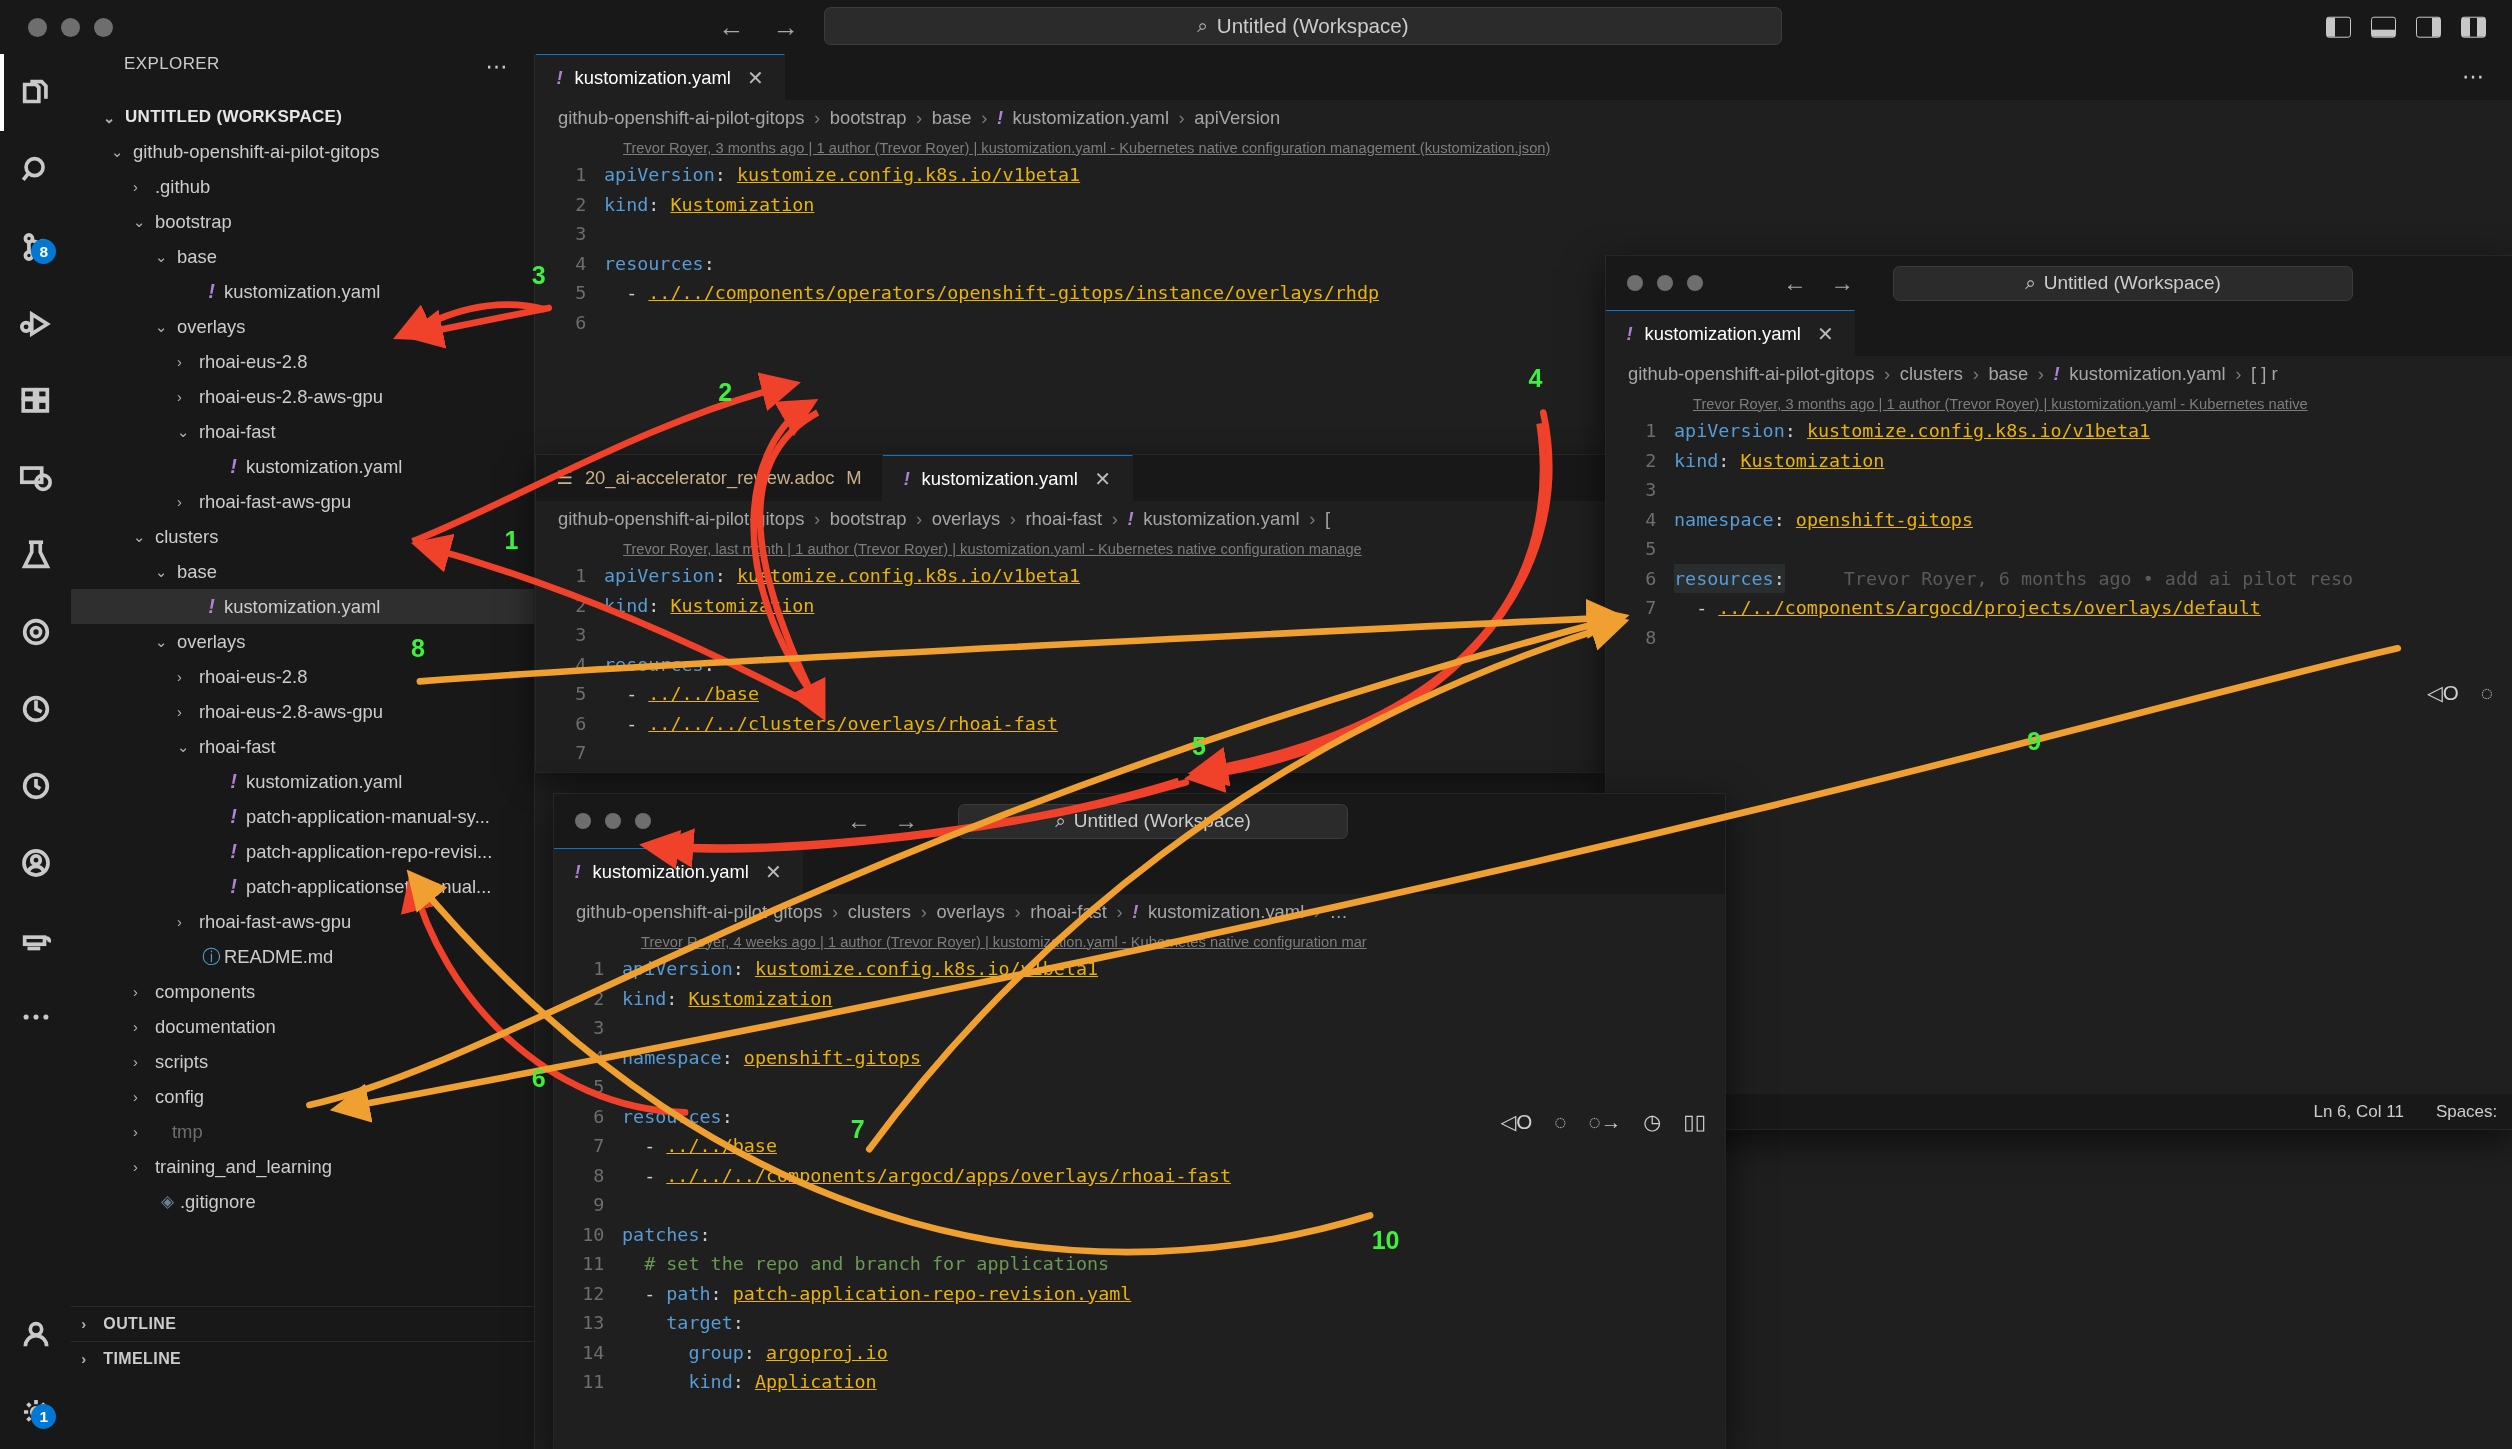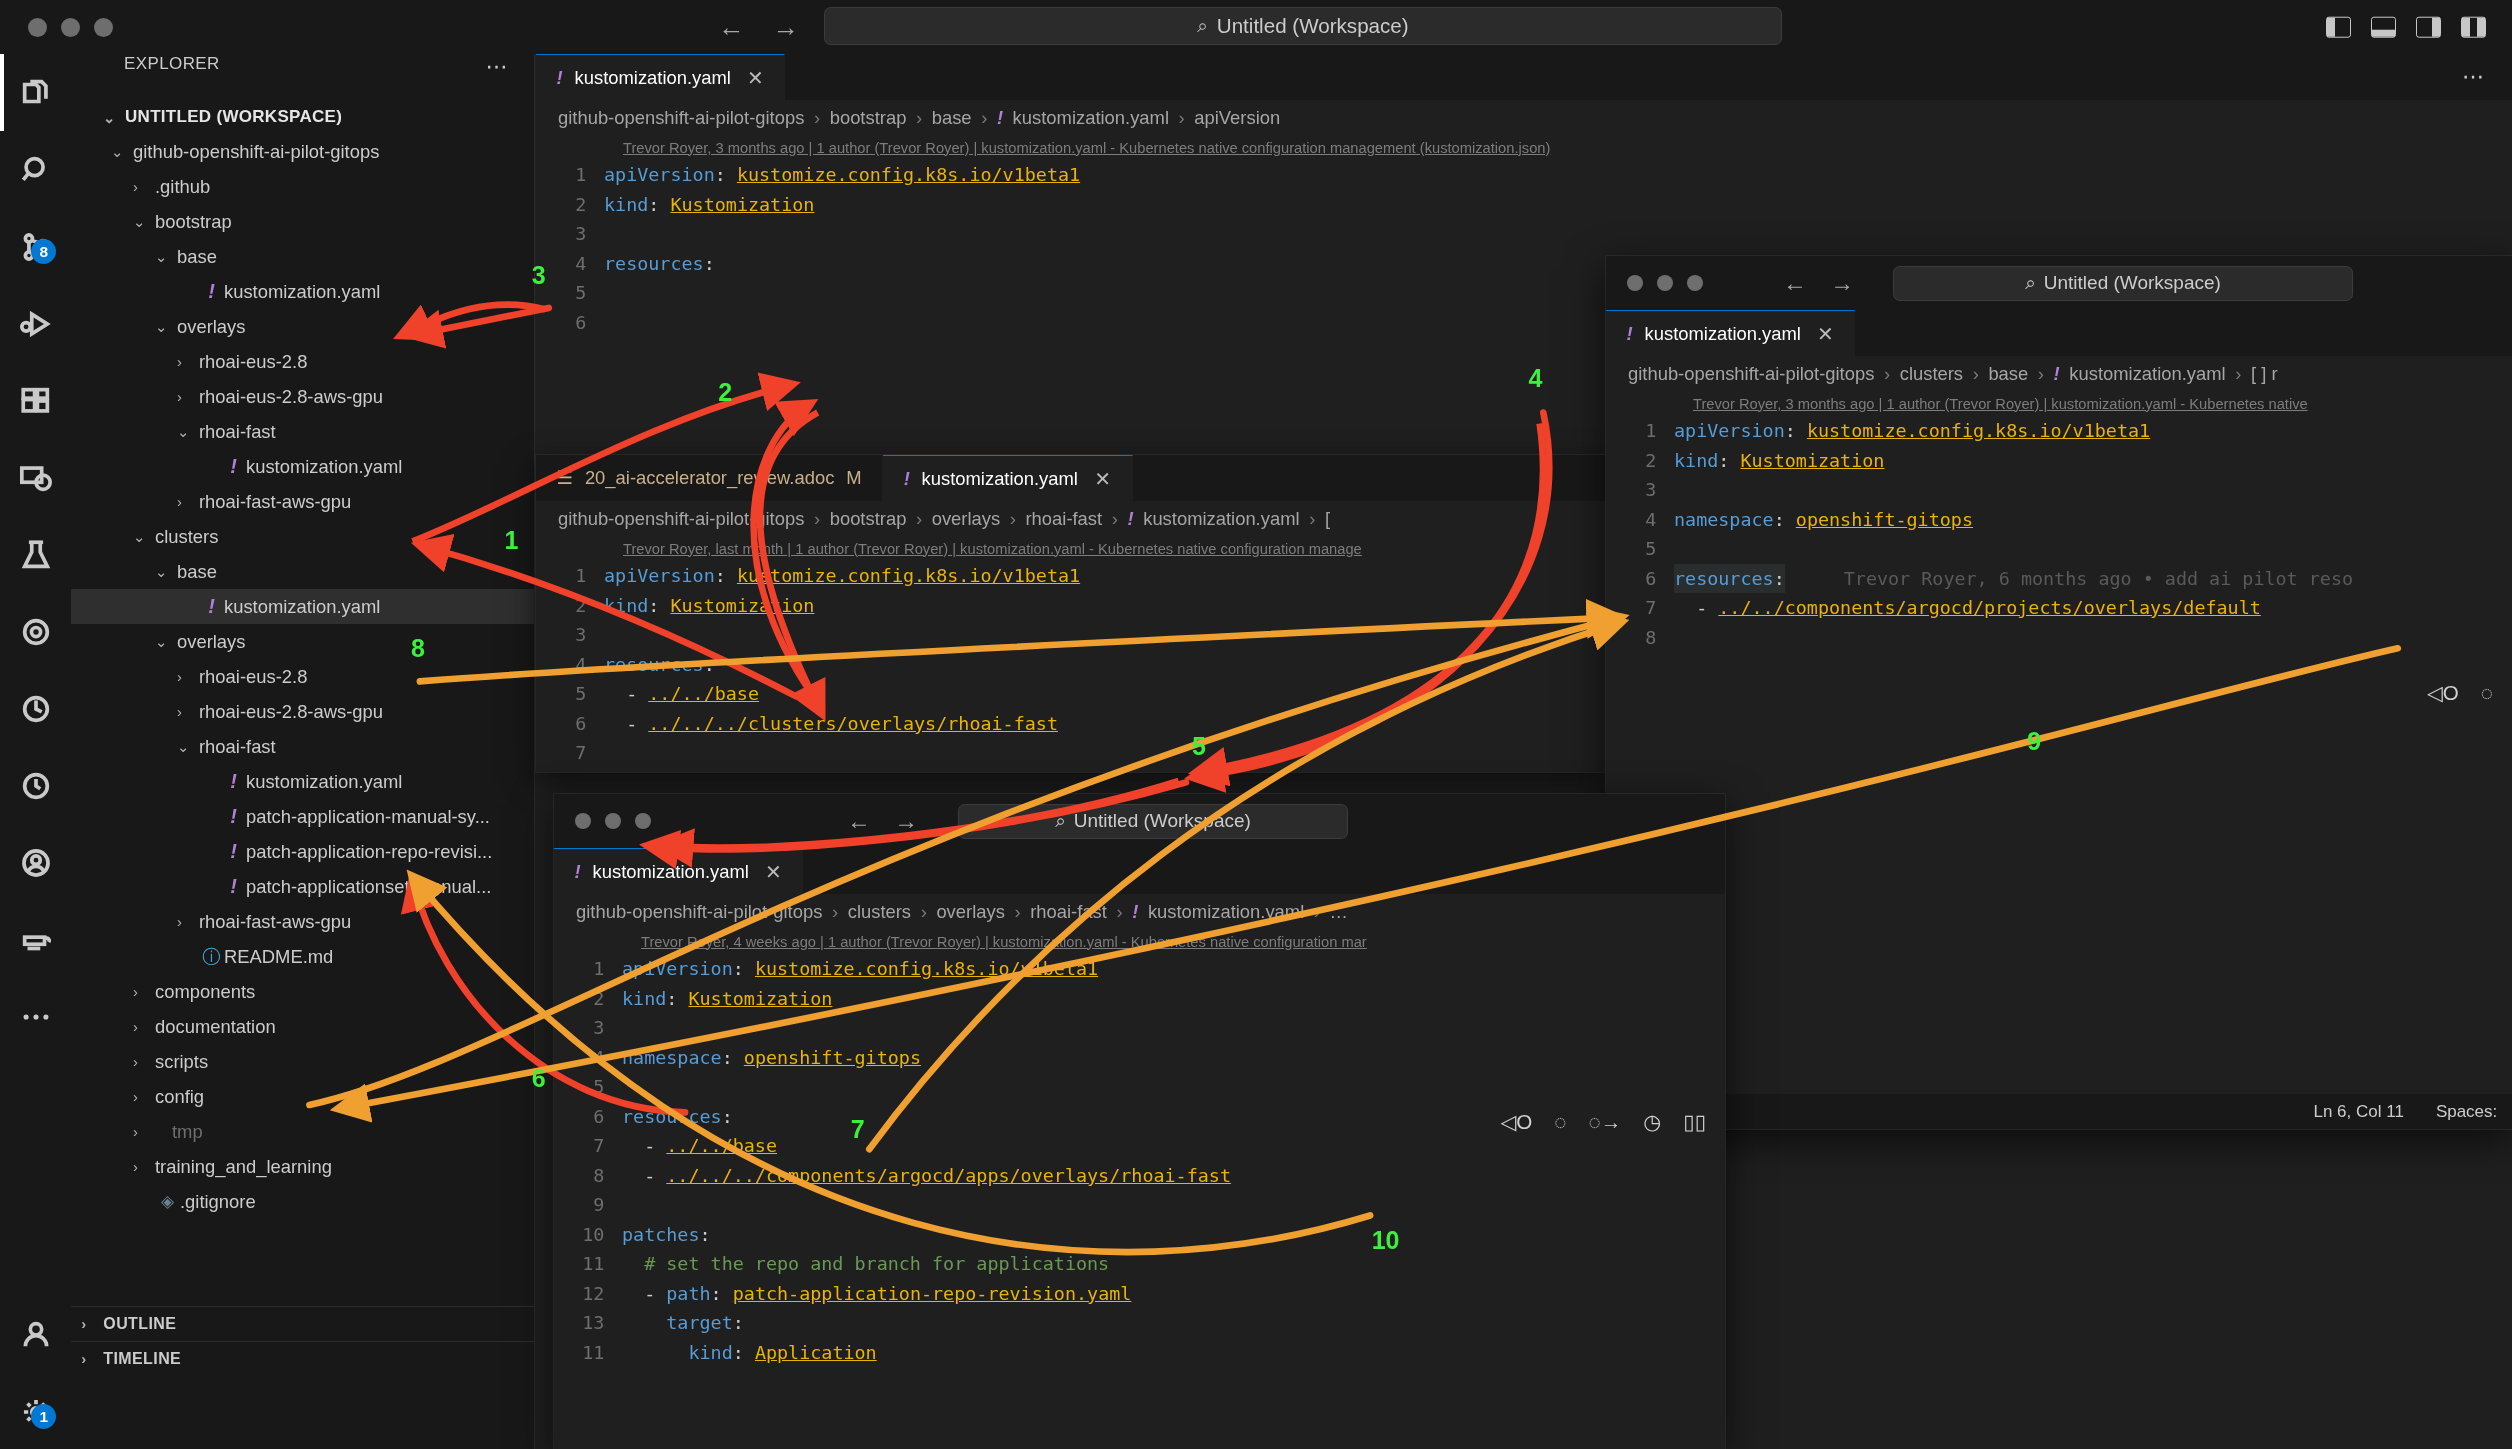--- a/index.html
+++ b/index.html
@@ -406,21 +406,21 @@
         <span>kustomization.yaml</span>
         <span class="bc-sep">›</span>
         <span>apiVersion</span>
       </div>
     <div class="blame">Trevor Royer, 3 months ago | 1 author (Trevor Royer) | kustomization.yaml - Kubernetes native configuration management (kustomization.json)</div>
     <div class="code" id="code-top">
         <div class="cline"><span class="ln">1</span><span class="ctext"><span class="k">apiVersion</span><span class="p">: </span><span class="s">kustomize.config.k8s.io/v1beta1</span></span></div>
         <div class="cline"><span class="ln">2</span><span class="ctext"><span class="k">kind</span><span class="p">: </span><span class="s">Kustomization</span></span></div>
         <div class="cline"><span class="ln">3</span><span class="ctext"></span></div>
         <div class="cline"><span class="ln">4</span><span class="ctext"><span class="k">resources</span><span class="p">:</span></span></div>
-        <div class="cline"><span class="ln">5</span></div>
+        <div class="cline"><span class="ln">5</span><span class="ctext"><span class="p">  - </span><span class="s">../../components/operators/openshift-gitops/instance/overlays/rhdp</span></span></div>
         <div class="cline"><span class="ln">6</span><span class="ctext"></span></div>
       </div>
   </div>
 
   <div style="position:absolute;left:536px;top:455px;width:1072px;height:317px;background:#1f1f1f;
               box-shadow:0 0 0 0.7px #2e2e2e, 0 8.8px 29.5px rgba(0,0,0,.6);overflow:hidden;">
     <div class="tabbar">
       <div class="tab">
         <span class="adocico">☰</span>
         <span style="color:#c8b089">20_ai-accelerator_review.adoc</span>
@@ -572,20 +572,21 @@
         <div class="cline"><span class="ln">4</span><span class="ctext"><span class="k">namespace</span><span class="p">: </span><span class="s">openshift-gitops</span></span></div>
         <div class="cline"><span class="ln">5</span><span class="ctext"></span></div>
         <div class="cline"><span class="ln">6</span><span class="ctext"><span class="k">resources</span><span class="p">:</span></span></div>
         <div class="cline"><span class="ln">7</span><span class="ctext"><span class="p">  - </span><span class="s">../../base</span></span></div>
         <div class="cline"><span class="ln">8</span><span class="ctext"><span class="p">  - </span><span class="s">../../../components/argocd/apps/overlays/rhoai-fast</span></span></div>
         <div class="cline"><span class="ln">9</span><span class="ctext"></span></div>
         <div class="cline"><span class="ln">10</span><span class="ctext"><span class="k">patches</span><span class="p">:</span></span></div>
         <div class="cline"><span class="ln">11</span><span class="ctext"><span class="cm">  # set the repo and branch for applications</span></span></div>
         <div class="cline"><span class="ln">12</span><span class="ctext"><span class="p">  - </span><span class="k">path</span><span class="p">: </span><span class="s">patch-application-repo-revision.yaml</span></span></div>
         <div class="cline"><span class="ln">13</span><span class="ctext"><span class="p">    </span><span class="k">target</span><span class="p">:</span></span></div>
+        <div class="cline"><span class="ln">14</span><span class="ctext"><span class="p">      </span><span class="k">group</span><span class="p">: </span><span class="s">argoproj.io</span></span></div>
         <div class="cline"><span class="ln">11</span><span class="ctext"><span class="p">      </span><span class="k">kind</span><span class="p">: </span><span class="s">Application</span></span></div>
       </div>
   </div>
 
   <svg class="overlay" viewBox="0 0 3410 1968">
     <defs>
       <marker id="ar" markerWidth="6" markerHeight="6" refX="4.6" refY="3" orient="auto">
         <path d="M0,0 L6,3 L0,6 z" fill="#f0412b"></path>
       </marker>
       <marker id="ao" markerWidth="6" markerHeight="6" refX="4.6" refY="3" orient="auto">

